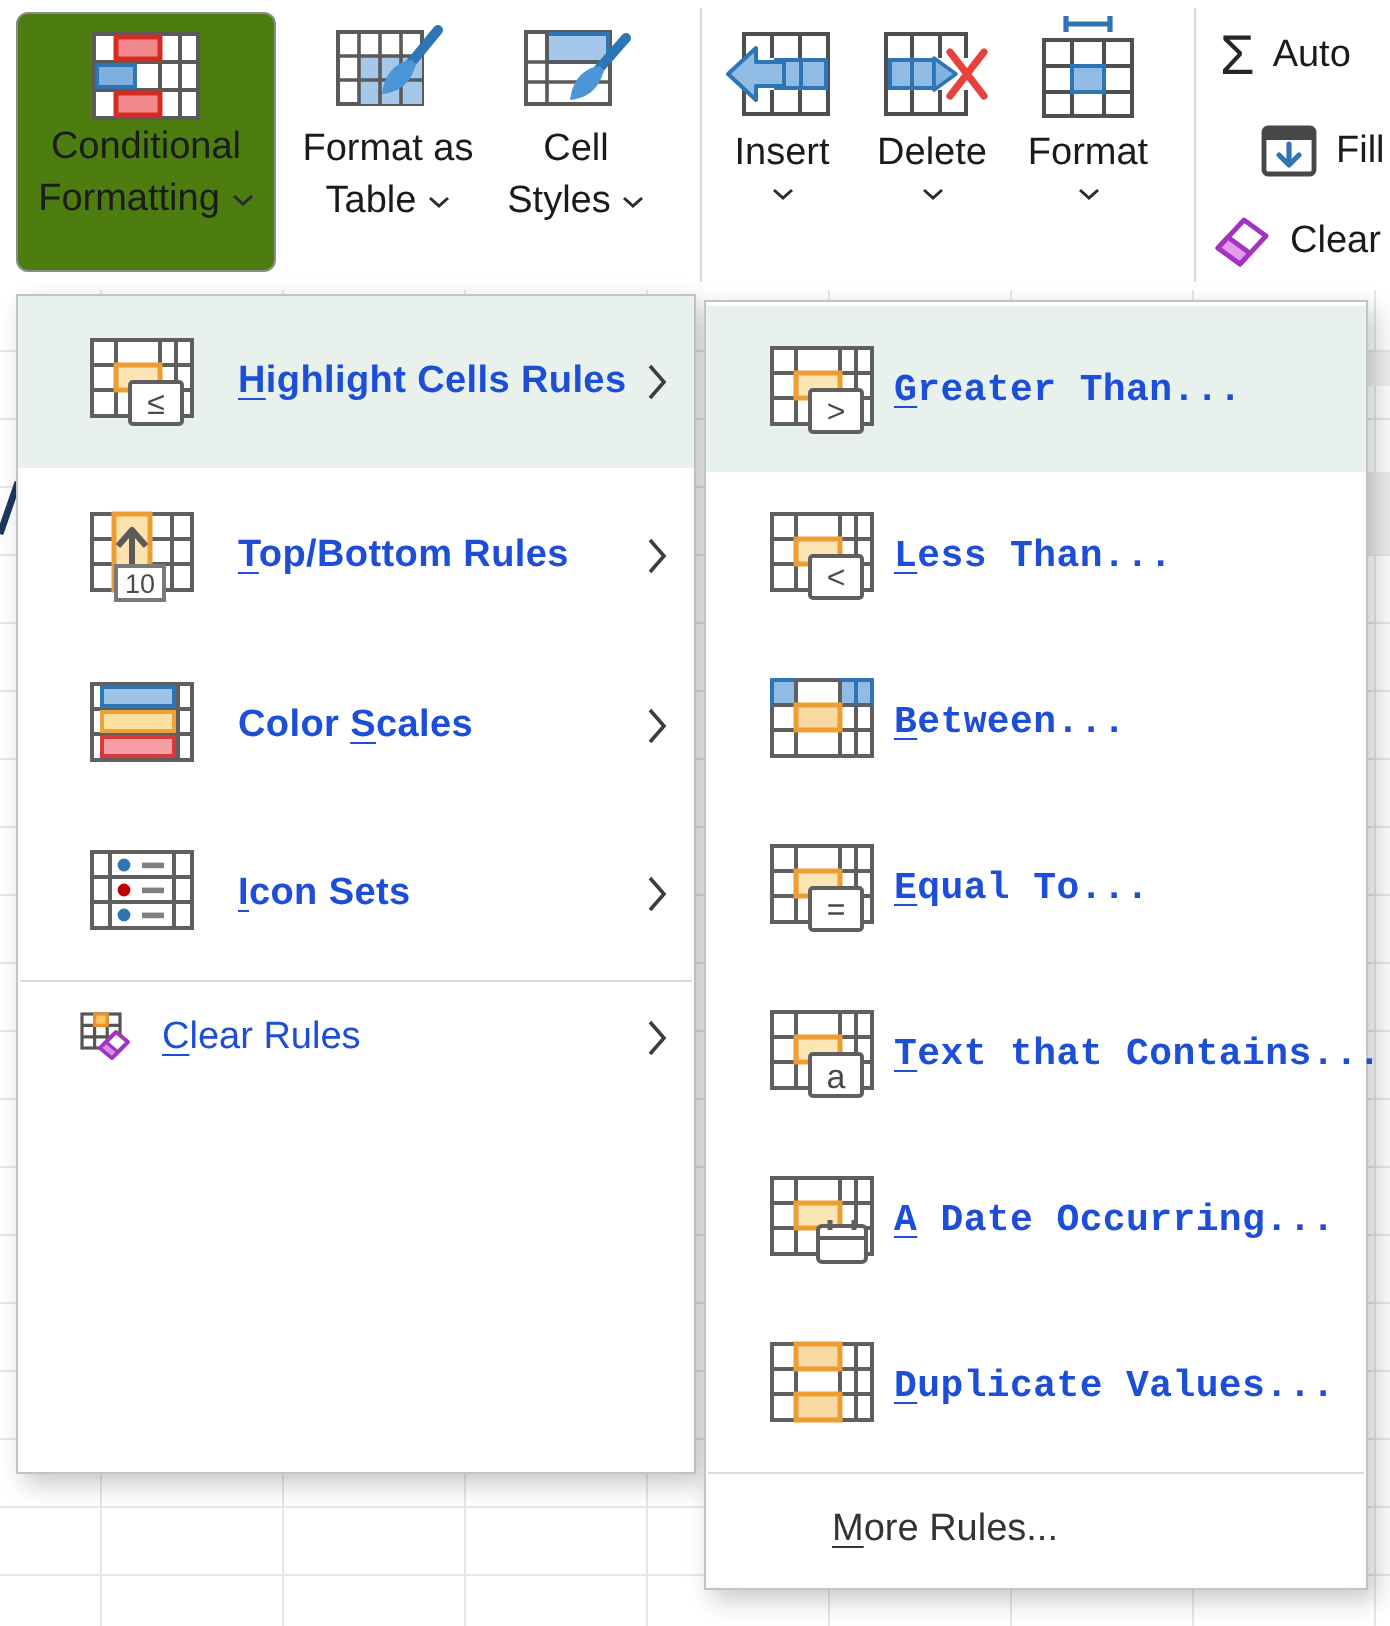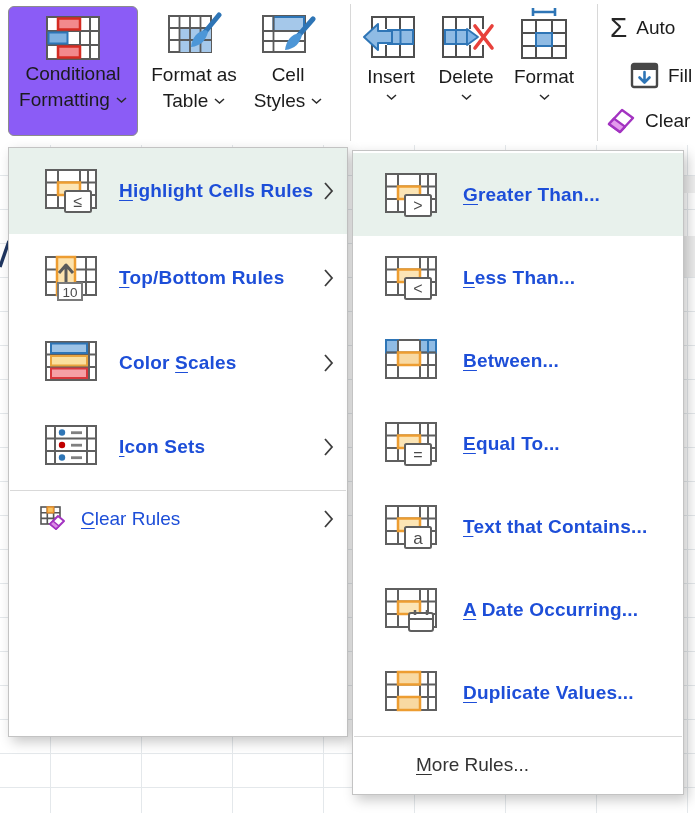--- a/index.html
+++ b/index.html
@@ -9,21 +9,21 @@
   .sheet{position:absolute;left:0;top:145px;width:695px;height:668px;
     background-image:linear-gradient(to right,#e4e8eb 1px,transparent 1px),
                      linear-gradient(to bottom,#e4e8eb 1px,transparent 1px);
     background-size:91px 34px;background-position:50px 30px;}
   .sheet-blockA{position:absolute;left:684px;top:176px;width:11px;height:17px;background:#f0f0f0;}
   .sheet-blockB{position:absolute;left:684px;top:236px;width:11px;height:41px;background:#ededed;}
   .frag{position:absolute;left:0;top:238px;}
   
   .ribbon{position:absolute;left:0;top:0;width:695px;height:145px;background:#fff;}
   .vsep{position:absolute;top:4px;height:137px;width:1px;background:#d8d8d8;}
-  .cf-btn{position:absolute;left:8px;top:6px;width:130px;height:130px;background:#8b5cf6;
+  .cf-btn{position:absolute;left:8px;top:6px;width:130px;height:130px;background:#4d7c0f;
           border:1.5px solid #8c8c8c;border-radius:6px;box-sizing:border-box;
           display:flex;flex-direction:column;align-items:center;}
   .rb{position:absolute;top:6px;display:flex;flex-direction:column;align-items:center;}
   .rb-lbl,.cf-lbl{font-size:19px;line-height:26px;color:#1b1b1b;white-space:nowrap;display:flex;align-items:center;gap:6px;}
   .cf-btn svg.main{margin-top:8px;}
   .rb svg.main{margin-top:4px;}
   .rgrp{position:absolute;display:flex;flex-direction:column;align-items:center;}
   .rgrp .rb-lbl{margin-top:2px;}
   .rgrp .chevdown{margin-top:4px;}
   .r-row{position:absolute;display:flex;align-items:center;gap:9px;font-size:19px;color:#1b1b1b;white-space:nowrap;}
@@ -36,21 +36,21 @@
   .mi{display:flex;align-items:center;position:relative;box-sizing:border-box;}
   .mi.hl{background:#e8f1ec;}
   .lbl{font-size:19px;color:#1d4ed8;white-space:nowrap;}
   .bold{font-weight:700;letter-spacing:.2px;}
   .key{text-decoration:underline;text-underline-offset:3px;}
   .ic-lg{width:56px;height:56px;margin-left:34px;flex:none;}
   .ic-lg2{width:56px;height:56px;margin-left:30px;flex:none;}
   .ic-sm{width:28px;height:28px;margin-left:30px;flex:none;}
   .main-menu .ic-lg + .lbl{margin-left:20px;}
   .main-menu .ic-sm + .lbl{margin-left:14px;}
-  .sub-menu .ic-lg2 + .lbl{margin-left:24px;}
+  .sub-menu .ic-lg2 + .lbl{margin-left:8px;font-family:Liberation Mono, monospace;}
   .more-lbl{margin-left:63px;color:#333;}
   .chev{position:absolute;right:13px;top:50%;transform:translateY(-50%);}
   .hsep{height:1px;background:#d9d9d9;margin:2px 1px;}
 </style>
 </head>
 <body>
 
 <div class="stage">
 
   <div class="sheet"></div>

